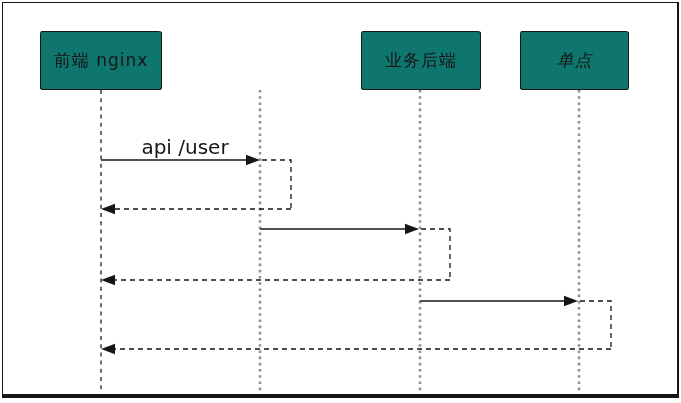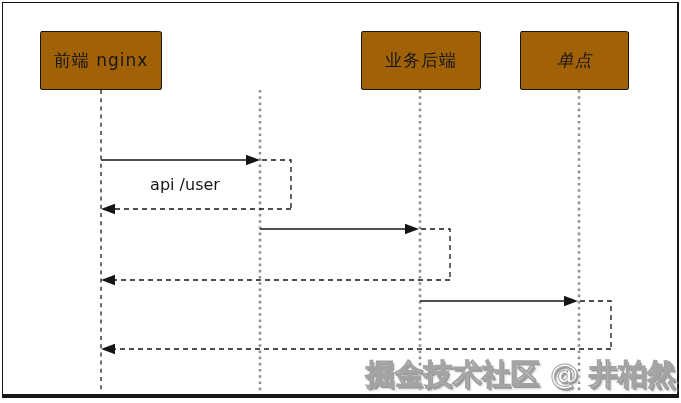--- a/index.html
+++ b/index.html
@@ -8,33 +8,33 @@
     position:relative;width:681px;height:403px;background:#ffffff;overflow:hidden;
   }
   .frame{
     position:absolute;left:2px;top:2px;width:677px;height:396px;
     box-sizing:border-box;border:1px solid #161616;border-right-width:2px;border-bottom-width:4px;
     background:transparent;pointer-events:none;
   }
   .svg-layer{position:absolute;left:0;top:0;width:681px;height:403px;}
   .participant{
     position:absolute;top:31px;height:59px;box-sizing:border-box;
-    border:1.5px solid #161616;background:#a16207;
+    border:1.5px solid #161616;background:#0f766e;
     display:flex;align-items:center;justify-content:center;
     font-size:17px;color:#161616;letter-spacing:1px;
     border-radius:2px 4px 2px 4px / 4px 2px 4px 2px;
     z-index:3;
   }
   .p1{left:40px;width:122px;}
   .p2{left:200px;width:121px;}
   .p3{left:361px;width:120px;}
   .p4{left:520px;width:109px;font-style:italic;}
   .msg-label{
     position:absolute;left:138px;top:135px;width:94px;text-align:center;
-    font-size:16px;color:#161616;z-index:4;font-style:normal;margin-top:40px;
+    font-size:20px;color:#161616;z-index:4;font-style:normal;
   }
   .watermark{
     position:absolute;right:5px;top:355px;white-space:nowrap;
     font-size:29px;font-weight:700;letter-spacing:0px;
     color:#fbfbfb;
     -webkit-text-stroke:1px #a3a3a3;
     text-shadow:1.5px 1.5px 0 #9a9a9a, 2.5px 2.5px 2px #d6d6d6;
     z-index:5;
   }
 </style>
@@ -79,15 +79,14 @@
     <line x1="420" y1="301" x2="565" y2="301" stroke="#161616" stroke-width="1.5"></line>
     <polygon points="578,301 564,295.8 564,306.2" fill="#161616"></polygon>
 
     <path d="M580 301 H611 V349" fill="none" stroke="#161616" stroke-width="1.3" stroke-dasharray="5 4"></path>
     <line x1="611" y1="349" x2="113" y2="349" stroke="#161616" stroke-width="1.3" stroke-dasharray="5 4"></line>
     <polygon points="101,349 115,343.8 115,354.2" fill="#161616"></polygon>
   </svg>
 
   <div class="msg-label">api /user</div>
 
-  <div class="watermark">掘金技术社区 @ 井柏然</div>
 
 </div>
 
 </body></html>

